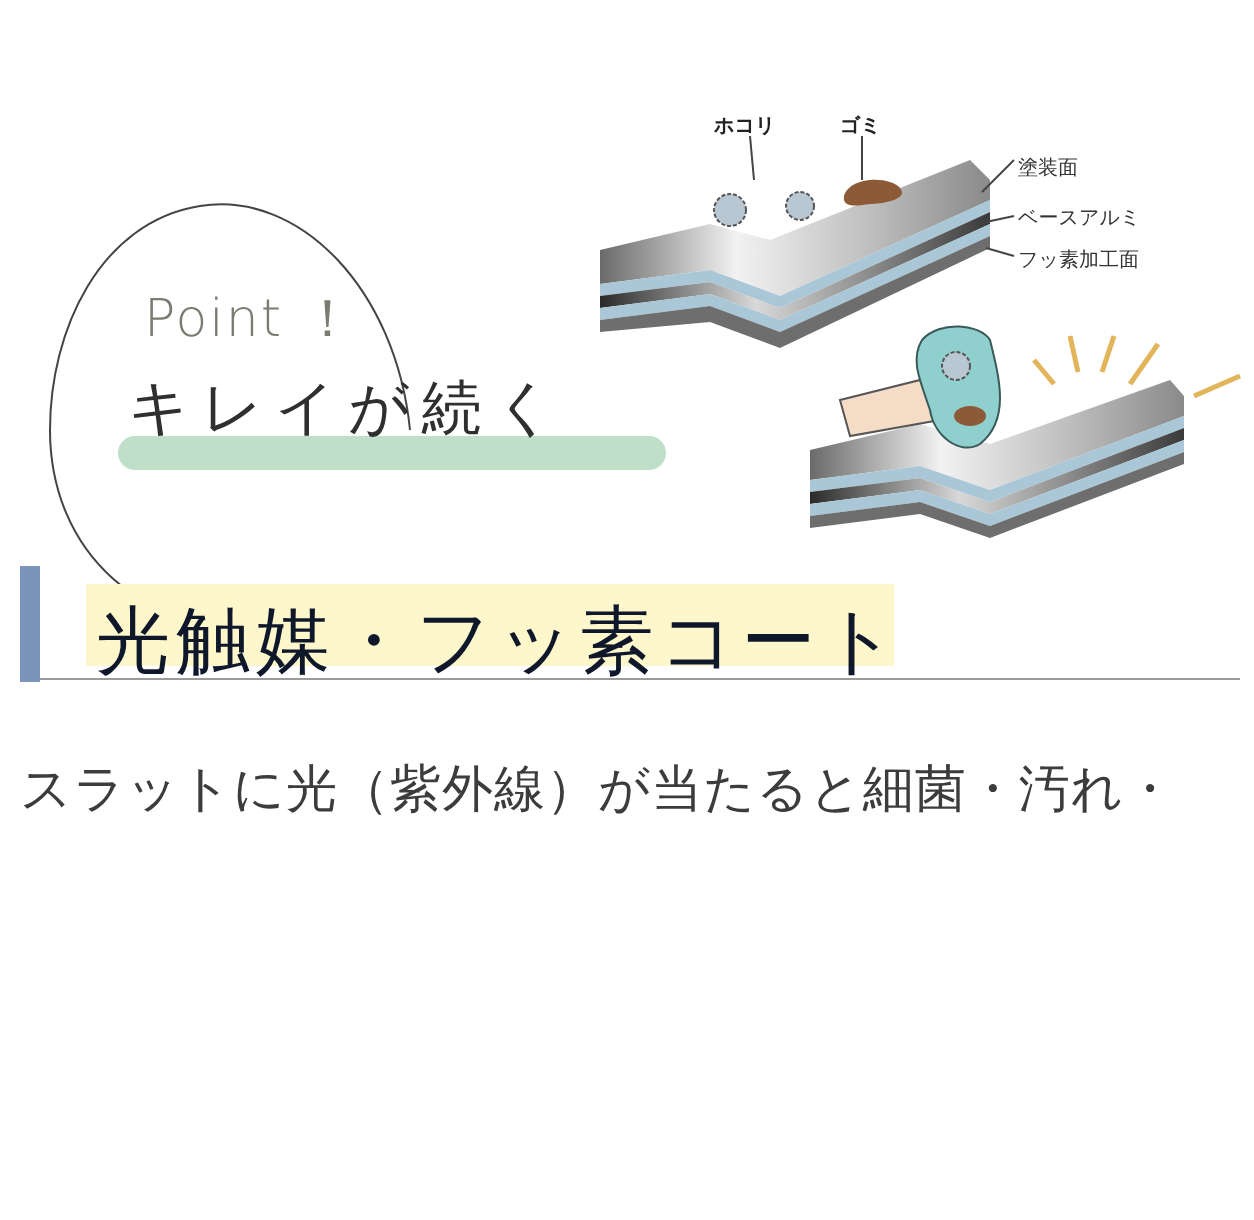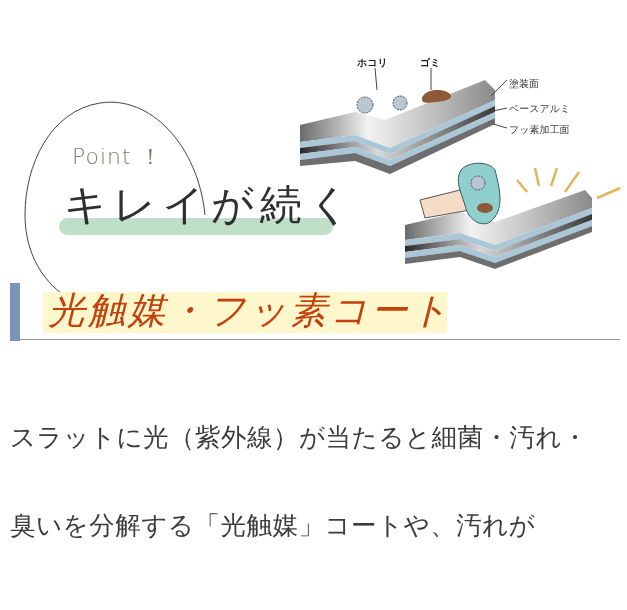--- a/index.html
+++ b/index.html
@@ -2,41 +2,41 @@
 <html><head>
   <meta charset="utf-8">
   <style>
     html, body { margin: 0; padding: 0; background: #ffffff; }
     body { width: 627px; height: 610px; position: relative; overflow: hidden;
            font-family: "DejaVu Sans", sans-serif; color: #3a3a3a; }
     .abs { position: absolute; }
 
     
     .circle-svg { left: 20px; top: 85px; }
-    .point-label { left: 72px; top: 142px; font-size: 22px; color: #7b7b72;
+    .point-label { left: 72px; top: 142px; font-size: 26px; color: #7b7b72;
                    font-family: "DejaVu Sans", sans-serif; font-weight: 300; letter-spacing: 1px; }
     .kirei-bar { left: 59px; top: 218px; width: 274px; height: 17px;
                  background: #bfdfc9; border-radius: 9px; }
-    .kirei-title { left: 64px; top: 180px; font-size: 42px; color: #2f2f2f;
+    .kirei-title { left: 64px; top: 180px; font-size: 30px; color: #2f2f2f;
                    letter-spacing: 6px; font-weight: 300; line-height: 50px; }
 
     
     .illus-svg { left: 295px; top: 50px; }
 
     
     .head-accent { left: 10px; top: 283px; width: 10px; height: 58px; background: #7a95b9; }
     .head-rule { left: 20px; top: 339px; width: 600px; height: 1px; background: #9a9a9a; }
     .head-hl { left: 43px; top: 292px; width: 404px; height: 41px; background: #fdf7cb; }
-    .head-title { left: 48px; top: 286px; font-size: 37px; line-height: 50px; color: #c2410c;
-                  letter-spacing: 3px; font-style: italic; }
+    .head-title { left: 48px; top: 296px; font-size: 37px; line-height: 50px; color: #0f172a;
+                  letter-spacing: 3px; }
 
     
     .body-text { left: 10px; top: 372px; width: 615px; font-size: 25.5px; line-height: 46px;
                  color: #3c3c3c; letter-spacing: 0.5px; }
-    .body-line { white-space: nowrap; display: block; margin-top: 42px; }
+    .body-line { white-space: nowrap; display: block; }
   </style>
 </head>
 <body>
 
 <svg class="abs circle-svg" width="200" height="250" viewBox="0 0 200 250">
   <path d="M 185 130 C 178 60, 130 10, 80 18 C 30 26, 5 80, 5 130 C 5 190, 50 235, 120 228" fill="none" stroke="#444" stroke-width="1"></path>
 </svg>
 
 <div class="abs point-label">Point ！</div>
 <div class="abs kirei-bar"></div>
@@ -106,14 +106,13 @@
   </g>
 </svg>
 
 <div class="abs head-accent"></div>
 <div class="abs head-hl"></div>
 <div class="abs head-title">光触媒・フッ素コート</div>
 <div class="abs head-rule"></div>
 
 <div class="abs body-text">
   <span class="body-line">スラットに光（紫外線）が当たると細菌・汚れ・</span>
-  <span class="body-line">臭いを分解する「光触媒」コートや、汚れが</span>
 </div>
 
 </body></html>

